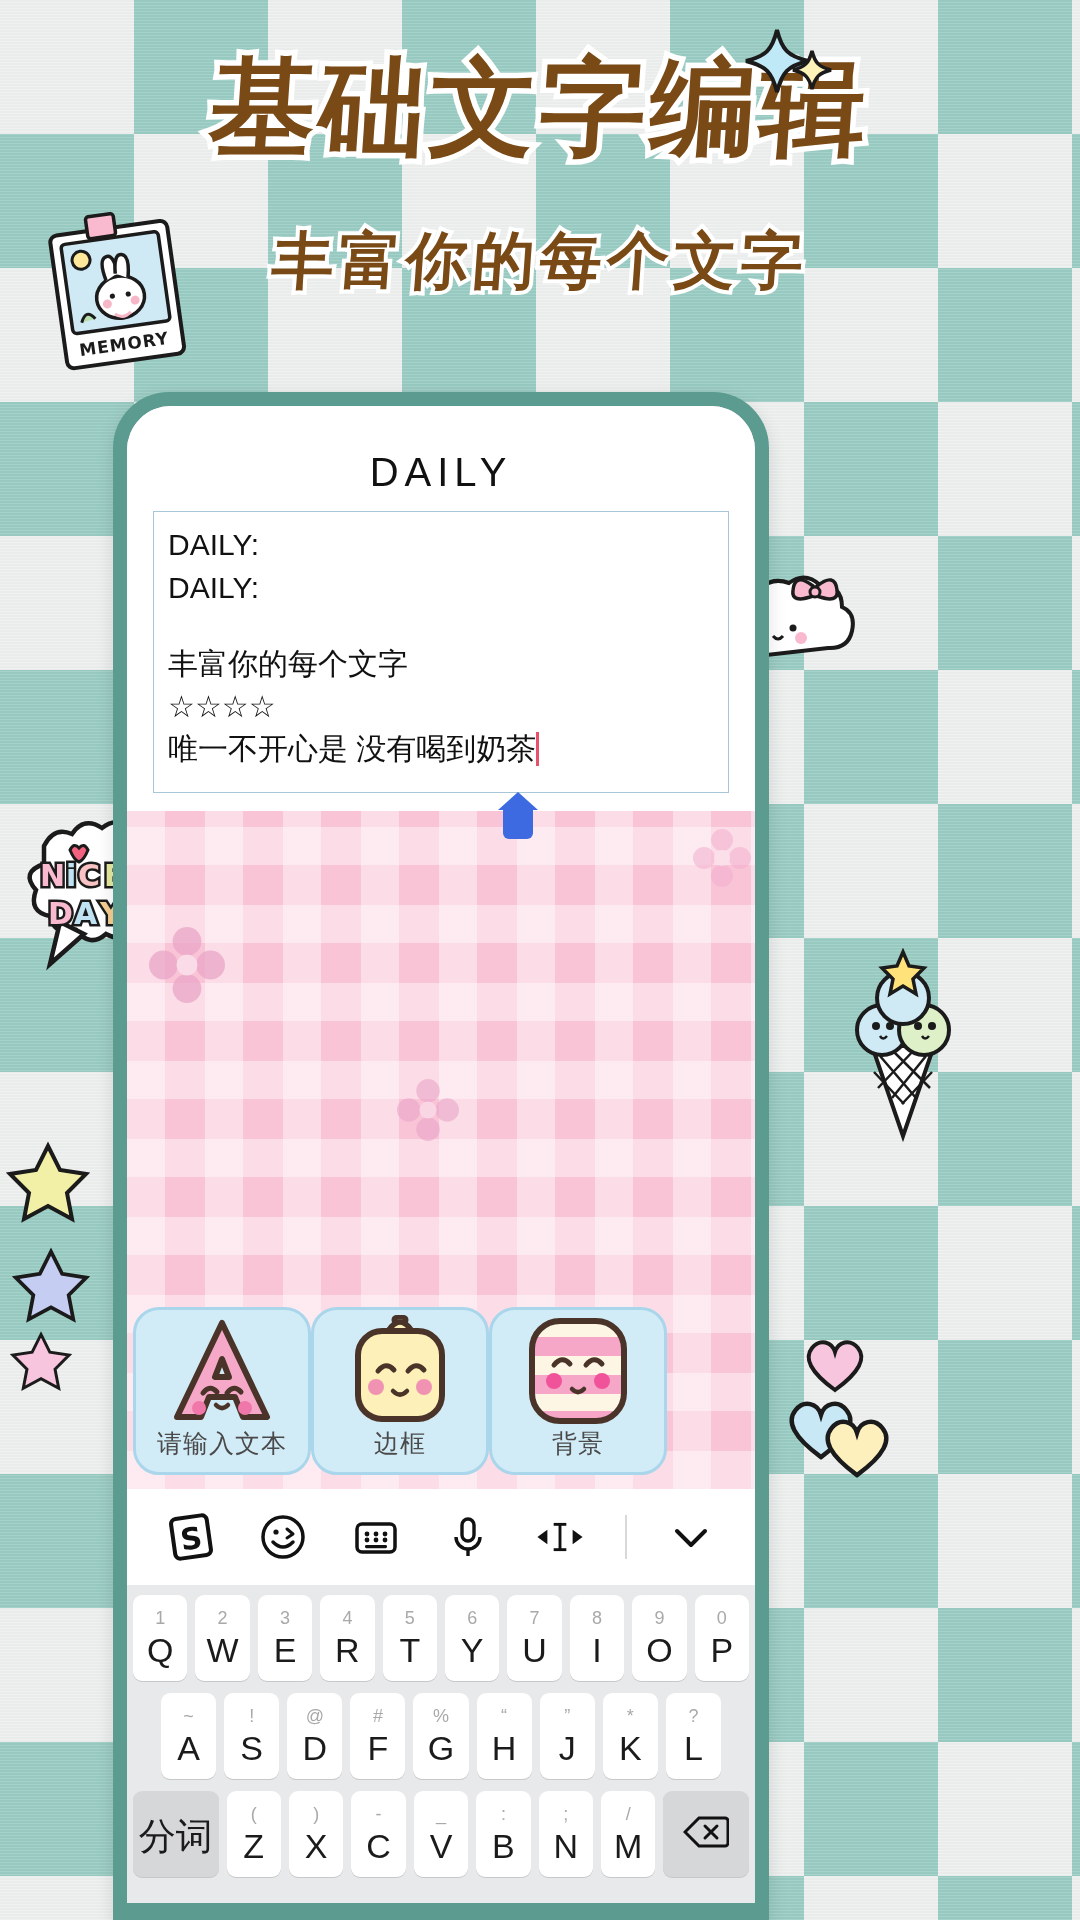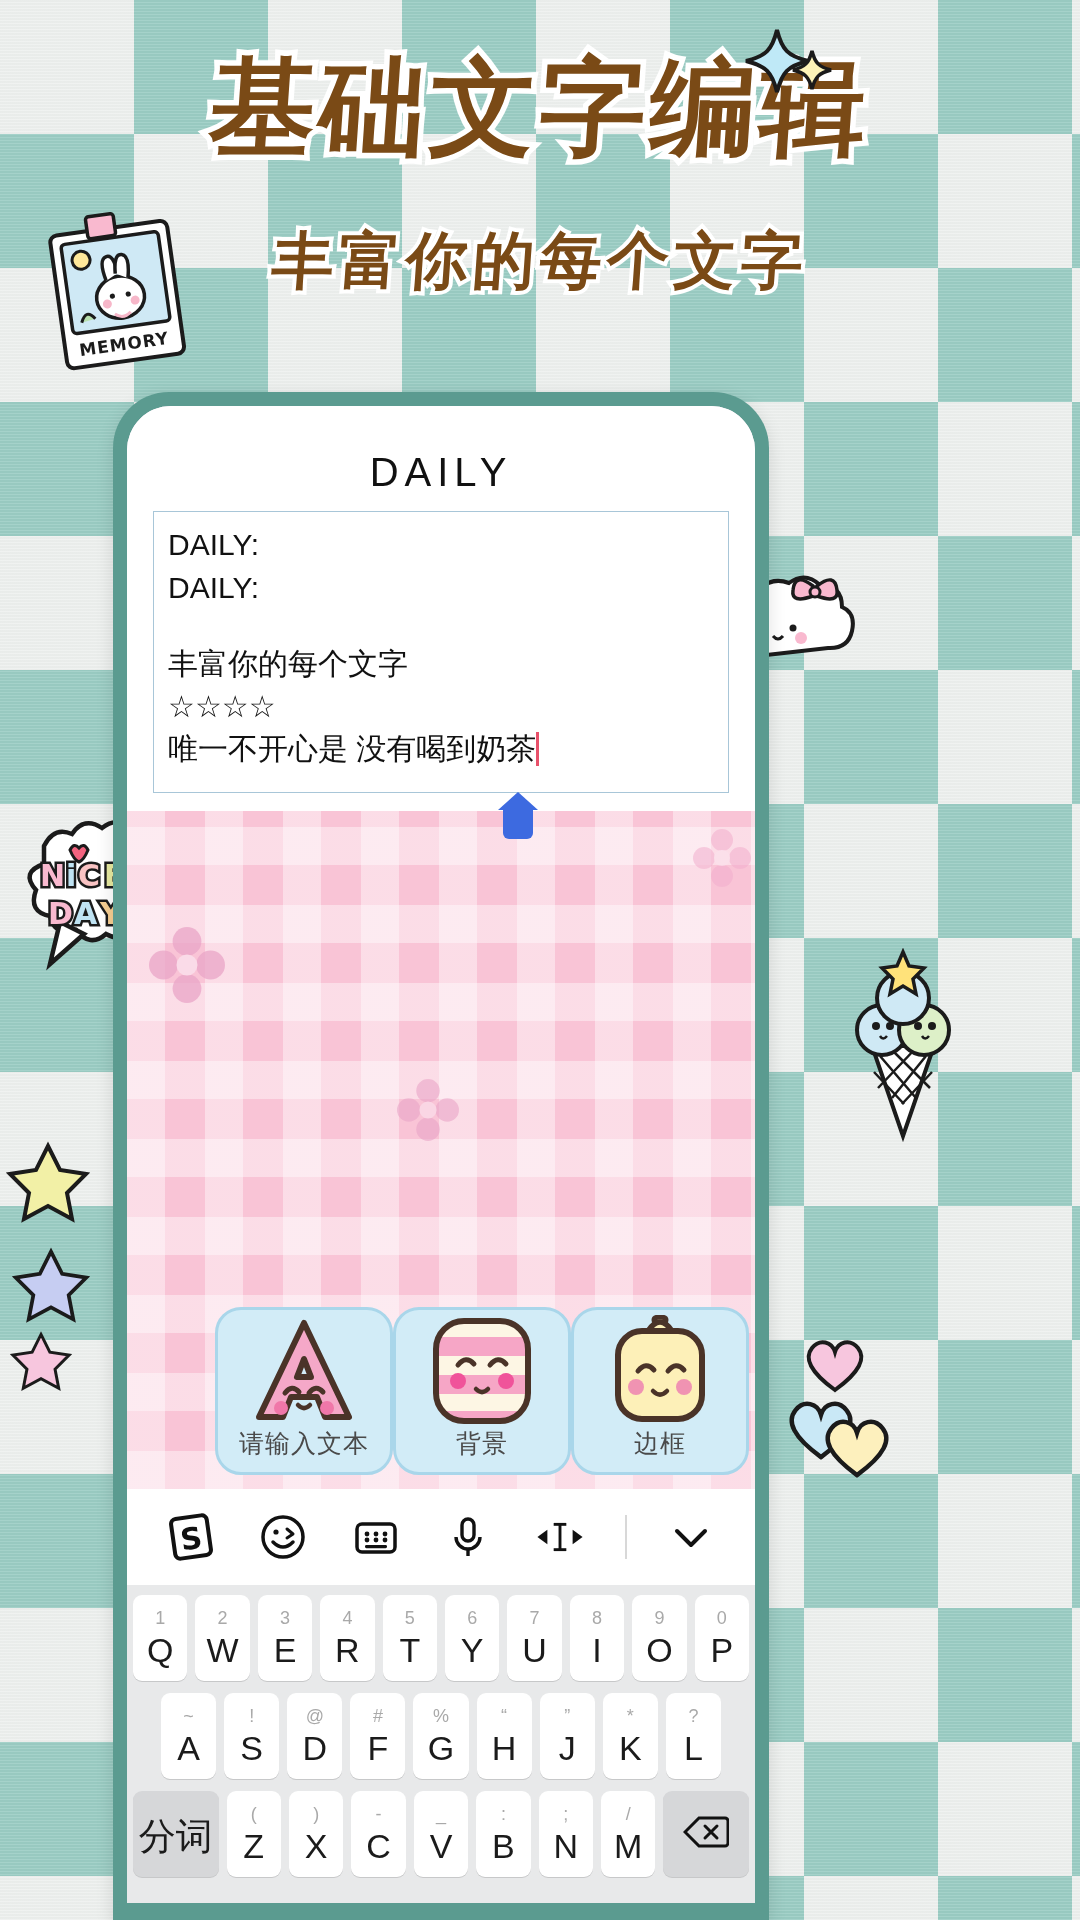--- a/index.html
+++ b/index.html
@@ -145,22 +145,22 @@
     position: relative;
     background-color: #f9c4d6;
     background-image:
       repeating-linear-gradient(90deg, rgba(255,255,255,0.42) 0 38px, rgba(255,255,255,0) 38px 78px),
       repeating-linear-gradient(0deg, rgba(255,255,255,0.42) 0 38px, rgba(255,255,255,0) 38px 78px);
   }
 
   
   .tools {
     position: absolute;
-    left: 8px; right: 0; bottom: 14px;
-    display: flex; justify-content: flex-end; align-items: flex-end;
+    left: 0; right: 0; bottom: 14px;
+    display: flex; justify-content: flex-start; align-items: flex-end;
     padding: 0 6px;
   }
   .tool-btn {
     width: 178px; height: 168px;
     background: #d2ecf7;
     border: 3px solid #a9d6ea;
     border-radius: 26px;
     display: flex; flex-direction: column;
     align-items: center; justify-content: flex-end;
     padding-bottom: 12px;
@@ -395,20 +395,36 @@
               <circle cx="36" cy="91" r="7" fill="#f077a9"></circle>
               <circle cx="82" cy="91" r="7" fill="#f077a9"></circle>
             </svg>
           </div>
           <div class="tool-label">请输入文本</div>
         </div>
 
         <div class="tool-btn">
           <div class="tool-glyph">
             <svg width="104" height="112" viewBox="0 0 104 112">
+              <path d="M52 14 q-12 -12 0 -12 q12 0 0 12" fill="#fdf0b8" stroke="#4a3328" stroke-width="5"></path>
+              <path d="M40 16 q12 -18 24 0" fill="#fdf0b8" stroke="#4a3328" stroke-width="5.5" stroke-linejoin="round"></path>
+              <rect x="10" y="16" width="84" height="88" rx="24" fill="#fdf0b8" stroke="#4a3328" stroke-width="6"></rect>
+              <path d="M30 56 q8 -10 16 -1" fill="none" stroke="#4a3328" stroke-width="5" stroke-linecap="round"></path>
+              <path d="M60 56 q8 -10 16 -1" fill="none" stroke="#4a3328" stroke-width="5" stroke-linecap="round"></path>
+              <path d="M45 76 q7 7 14 0" fill="none" stroke="#4a3328" stroke-width="4.5" stroke-linecap="round"></path>
+              <circle cx="28" cy="72" r="8" fill="#f093b2"></circle>
+              <circle cx="76" cy="72" r="8" fill="#f093b2"></circle>
+            </svg>
+          </div>
+          <div class="tool-label">边框</div>
+        </div>
+
+        <div class="tool-btn">
+          <div class="tool-glyph">
+            <svg width="104" height="112" viewBox="0 0 104 112">
               <defs>
                 <clipPath id="bgclip">
                     <rect x="6" y="6" width="92" height="100" rx="28"></rect>
                   </clipPath>
               </defs>
               <rect x="6" y="6" width="92" height="100" rx="28" fill="#fdf6e4"></rect>
               <g clip-path="url(#bgclip)">
                 <rect x="0" y="22" width="104" height="19" fill="#f6a6c6"></rect>
                 <rect x="0" y="60" width="104" height="19" fill="#f6a6c6"></rect>
                 <rect x="0" y="96" width="104" height="19" fill="#f6a6c6"></rect>
@@ -417,36 +433,20 @@
               <path d="M28 50 q8 -10 16 -1" fill="none" stroke="#4a3328" stroke-width="5" stroke-linecap="round"></path>
               <path d="M60 50 q8 -10 16 -1" fill="none" stroke="#4a3328" stroke-width="5" stroke-linecap="round"></path>
               <path d="M46 74 q6 6 12 0" fill="none" stroke="#4a3328" stroke-width="4.5" stroke-linecap="round"></path>
               <circle cx="28" cy="66" r="8" fill="#f0539a"></circle>
               <circle cx="76" cy="66" r="8" fill="#f0539a"></circle>
             </svg>
           </div>
           <div class="tool-label">背景</div>
         </div>
 
-        <div class="tool-btn">
-          <div class="tool-glyph">
-            <svg width="104" height="112" viewBox="0 0 104 112">
-              <path d="M52 14 q-12 -12 0 -12 q12 0 0 12" fill="#fdf0b8" stroke="#4a3328" stroke-width="5"></path>
-              <path d="M40 16 q12 -18 24 0" fill="#fdf0b8" stroke="#4a3328" stroke-width="5.5" stroke-linejoin="round"></path>
-              <rect x="10" y="16" width="84" height="88" rx="24" fill="#fdf0b8" stroke="#4a3328" stroke-width="6"></rect>
-              <path d="M30 56 q8 -10 16 -1" fill="none" stroke="#4a3328" stroke-width="5" stroke-linecap="round"></path>
-              <path d="M60 56 q8 -10 16 -1" fill="none" stroke="#4a3328" stroke-width="5" stroke-linecap="round"></path>
-              <path d="M45 76 q7 7 14 0" fill="none" stroke="#4a3328" stroke-width="4.5" stroke-linecap="round"></path>
-              <circle cx="28" cy="72" r="8" fill="#f093b2"></circle>
-              <circle cx="76" cy="72" r="8" fill="#f093b2"></circle>
-            </svg>
-          </div>
-          <div class="tool-label">边框</div>
-        </div>
-
       </div>
     </div>
 
     <div class="kb">
 
       <div class="kb-toolbar">
         <div class="kb-tool-icon">
           <svg width="50" height="50" viewBox="0 0 50 50">
             <g transform="rotate(-8 25 25)">
               <rect x="7" y="5" width="36" height="40" rx="5" fill="#fff" stroke="#111" stroke-width="4"></rect>

